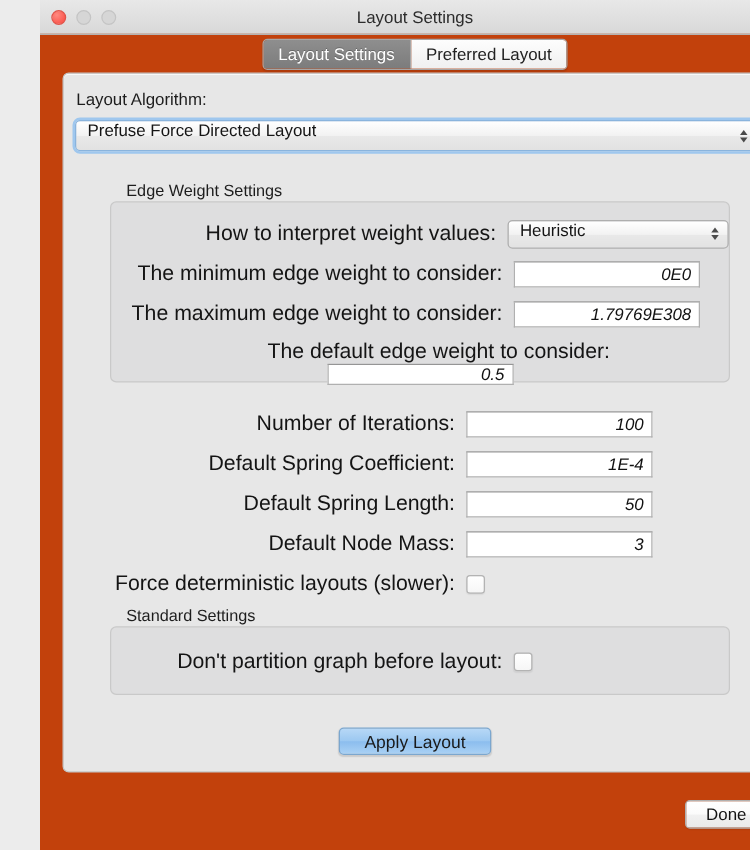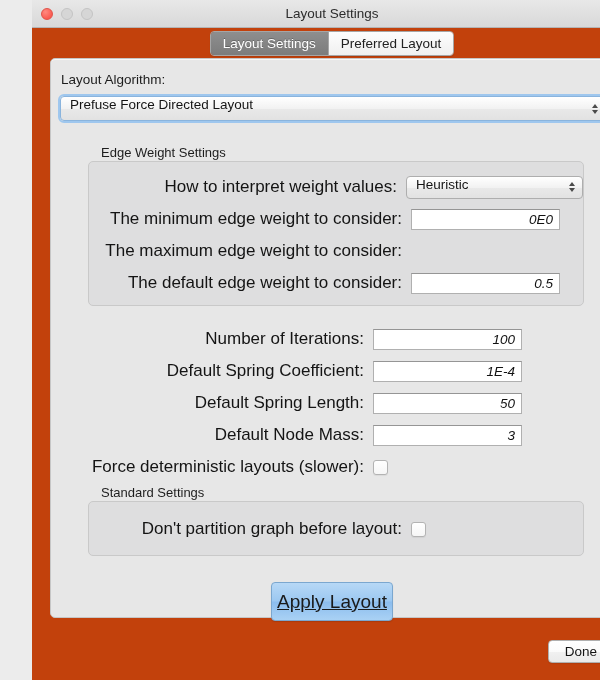--- a/index.html
+++ b/index.html
@@ -254,32 +254,31 @@
     box-shadow: 0 1px 1px rgba(0,0,0,0.06);
   }
 
   
   .apply-btn {
     position: absolute;
     left: 50%;
     transform: translateX(-50%);
     top: 523px;
     width: 122px;
-    height: 39px;
+    height: 22px;
     box-sizing: border-box;
     background: linear-gradient(to bottom, #b7d8f6 0%, #9cc8f1 48%, #8cbdee 52%, #a9d1f4 100%);
     border: 1px solid #7ba7cf;
     border-radius: 4px;
     display: flex;
     align-items: center;
     justify-content: center;
-    font-size: 19px;
+    font-size: 14px;
     color: #1a1a1a;
     box-shadow: 0 1px 1px rgba(0,0,0,0.12);
-    text-decoration: underline;
   }
 
   
   .done-btn {
     position: absolute;
     right: 18px;
     top: 640px;
     width: 66px;
     height: 23px;
     box-sizing: border-box;
@@ -345,23 +344,24 @@
         </span>
       </div>
 
       <div class="row" style="top:45px;">
         <span class="lbl">The minimum edge weight to consider:</span>
         <span class="textfield">0E0</span>
       </div>
 
       <div class="row" style="top:77px;">
         <span class="lbl">The maximum edge weight to consider:</span>
-      </div>
-
-      <div class="row" style="top:109px;">
+        <span class="textfield">1.79769E308</span>
+      </div>
+
+      <div class="row" style="top:109px;flex-direction:column;">
         <span class="lbl">The default edge weight to consider:</span>
         <span class="textfield">0.5</span>
       </div>
     </div>
 
     <div class="row" style="top:268px;">
       <span class="lbl">Number of Iterations:</span>
       <span class="textfield">100</span>
     </div>
 

